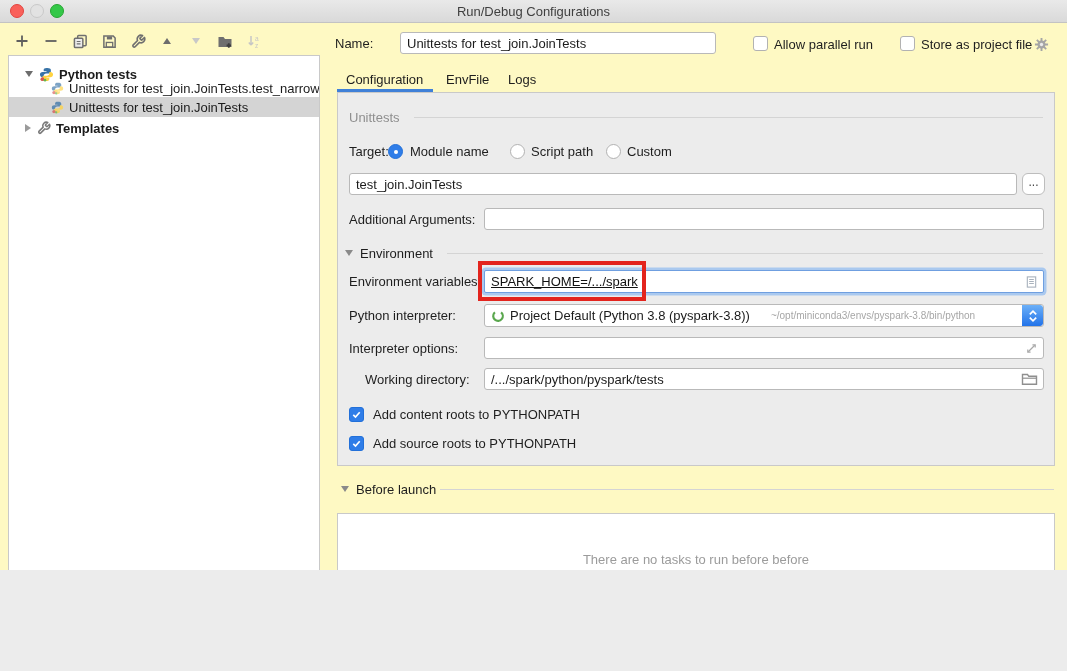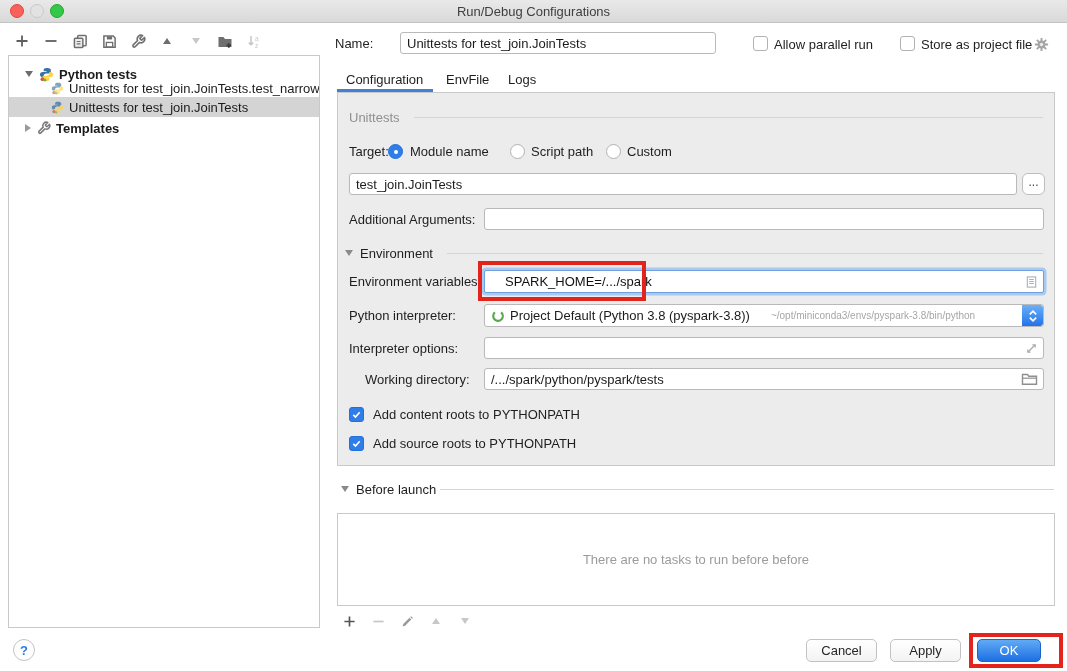--- a/index.html
+++ b/index.html
@@ -1,17 +1,17 @@
 <!DOCTYPE html>
 <html><head>
 <meta charset="utf-8">
 <style>
   html,body{margin:0;padding:0;}
   body{width:1067px;height:671px;font-family:"Liberation Sans",sans-serif;background:#ececec;}
-  #window{position:relative;width:1067px;height:671px;background:#ffffff;overflow:hidden;}
+  #window{position:relative;width:1067px;height:570px;background:#fef9c3;overflow:hidden;}
 
   
   .titlebar{position:absolute;left:0;top:0;right:0;height:22px;
     background:linear-gradient(#e9e9e9,#d9d9d9);border-bottom:1px solid #c3c3c3;
     display:flex;align-items:center;justify-content:center;font-size:13px;color:#3f3f3f;}
   .light{position:absolute;top:4px;width:14px;height:14px;border-radius:50%;box-sizing:border-box;}
   .light.red{left:10px;background:#f9605a;border:1px solid #e2443e;}
   .light.gray{left:30px;background:#e2e2e2;border:1px solid #c9c9c9;}
   .light.green{left:50px;background:#34c848;border:1px solid #27a532;}
 
@@ -62,21 +62,21 @@
 
   .browse{position:absolute;left:1022px;top:173px;width:23px;height:22px;border:1px solid #bdbdbd;
     border-radius:6px;background:#fff;font-size:12px;color:#444;display:flex;align-items:center;
     justify-content:center;padding-bottom:4px;box-sizing:border-box;}
 
   
   .envwrap{position:absolute;left:484px;top:270px;width:560px;height:23px;background:#fff;
     border:1px solid #6f9fe0;box-shadow:0 0 0 2.5px #aac9ef;border-radius:2px;box-sizing:border-box;
     display:flex;align-items:center;}
   .envwrap input{flex:1;border:none;outline:none;background:transparent;
-    font:13px "Liberation Sans",sans-serif;color:#111;padding:0 4px 0 20px;min-width:0;}
+    font:13px "Liberation Sans",sans-serif;color:#111;padding:0 4px 0 6px;min-width:0;text-decoration:underline;}
   .annot{position:absolute;border:4px solid #e3241d;box-sizing:border-box;z-index:6;pointer-events:none;}
 
   
   .combo{position:absolute;left:484px;top:304px;width:560px;height:23px;background:#fff;
     border:1px solid #b9b9b9;border-radius:3px;box-sizing:border-box;display:flex;
     align-items:center;padding-left:6px;overflow:hidden;white-space:nowrap;text-align:right;}
   .combo .main{font-size:13px;color:#1b1b1b;margin-left:5px;}
   .combo .path{font-size:10px;color:#a6a6a6;margin-left:21px;}
   .stepper{position:absolute;right:0;top:0;bottom:0;width:21px;border-radius:0 3px 3px 0;
     background:linear-gradient(#6cb0f8,#2273e9);display:flex;align-items:center;justify-content:center;}

